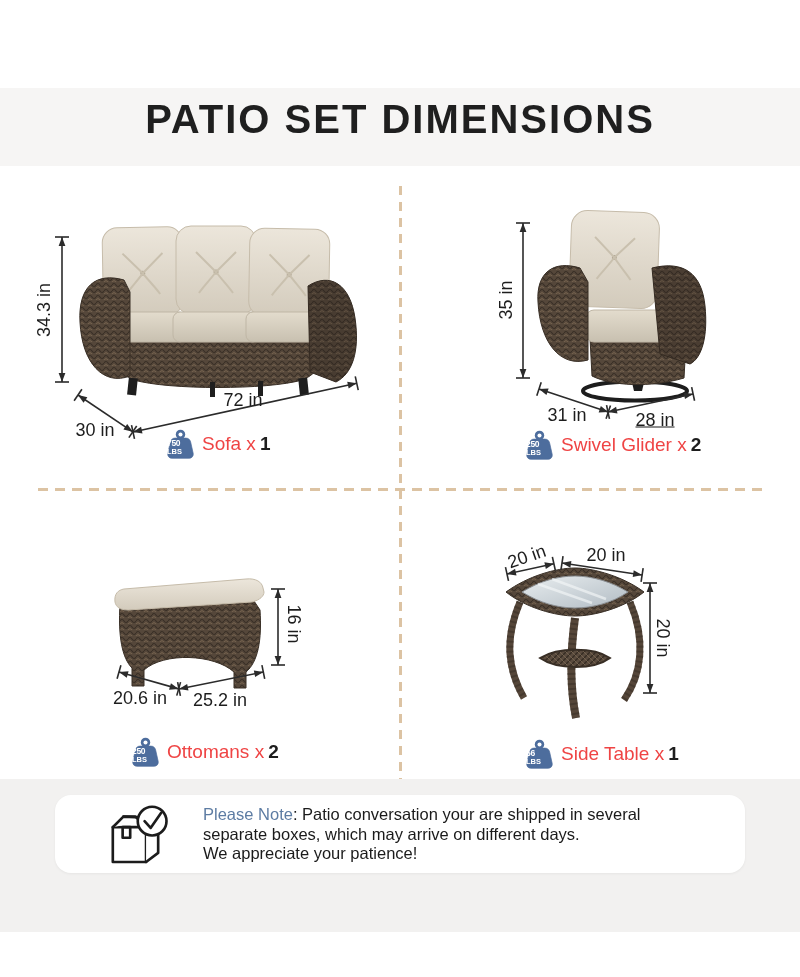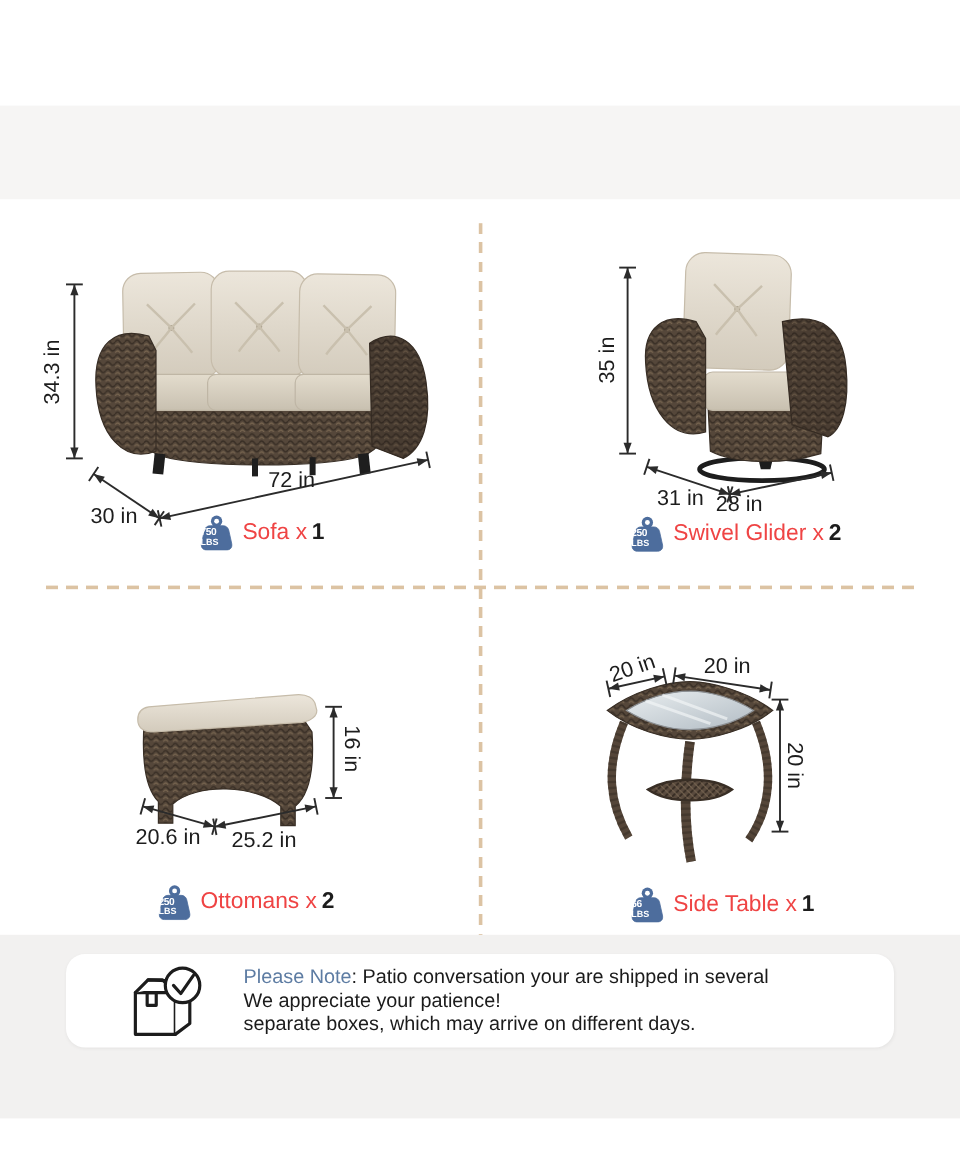--- a/index.html
+++ b/index.html
@@ -33,20 +33,21 @@
   .note-text{position:absolute;left:203px;top:805px;width:530px;font-size:16.5px;
              line-height:19.5px;color:#1b1b1b;}
   .note-lead{color:#5d7ca3;text-align:right;}
 </style>
 </head>
 <body>
 
 <div class="canvas">
 
   <div class="title-band"></div>
+  <div class="page-title">PATIO SET DIMENSIONS</div>
 
   <div class="divider-v"></div>
   <div class="divider-h"></div>
 
   <svg class="art" viewBox="0 0 800 977">
     <defs>
       <linearGradient id="gcu" x1="0" y1="0" x2="0" y2="1">
         <stop offset="0" stop-color="#ece6db"></stop>
           <stop offset="1" stop-color="#d3cbbc"></stop>
       </linearGradient>
@@ -228,21 +229,21 @@
           <polygon points="110,0 101,-3.4 101,3.4" stroke="none"></polygon>
       </g>
     </g>
   </svg>
 
   <div class="dim rm90" style="left:44px;top:310px;">34.3 in</div>
   <div class="dim" style="left:95px;top:430px;">30 in</div>
   <div class="dim" style="left:243px;top:400px;">72 in</div>
   <div class="dim rm90" style="left:506px;top:300px;">35 in</div>
   <div class="dim" style="left:567px;top:415px;">31 in</div>
-  <div class="dim" style="left:616px;top:420px;">28 in</div>
+  <div class="dim" style="left:655px;top:420px;text-decoration:underline;">28 in</div>
   <div class="dim r90" style="left:293px;top:624px;">16 in</div>
   <div class="dim" style="left:140px;top:698px;">20.6 in</div>
   <div class="dim" style="left:220px;top:700px;">25.2 in</div>
   <div class="dim rm19" style="left:527px;top:557px;">20 in</div>
   <div class="dim" style="left:606px;top:555px;">20 in</div>
   <div class="dim r90" style="left:662px;top:638px;">20 in</div>
 
   <div class="itemrow" style="left:167px;top:428px;">
     <div class="badge">
       <svg width="27" height="31" viewBox="0 0 40 46">
@@ -311,17 +312,17 @@
       <path d="M58,32 L74,20 L74,66 L58,78" fill="#ffffff"></path>
       <path d="M14,32 L28,18 L74,20" fill="#ffffff"></path>
       <path d="M28,18 L44,18 L58,32"></path>
       <path d="M27,32 L37,32 L37,46 L27,46 Z"></path>
       <circle cx="66" cy="24" r="19" fill="#ffffff"></circle>
       <path d="M56,24 L64,33 L78,13"></path>
     </svg>
   </div>
   <div class="note-text">
     <div><span class="note-lead">Please Note</span><span>: Patio conversation your are shipped in several</span></div>
+    <div>separate boxes, which may arrive on different days.</div>
     <div>We appreciate your patience!</div>
-    <div>separate boxes, which may arrive on different days.</div>
   </div>
 
 </div>
 
 </body></html>

